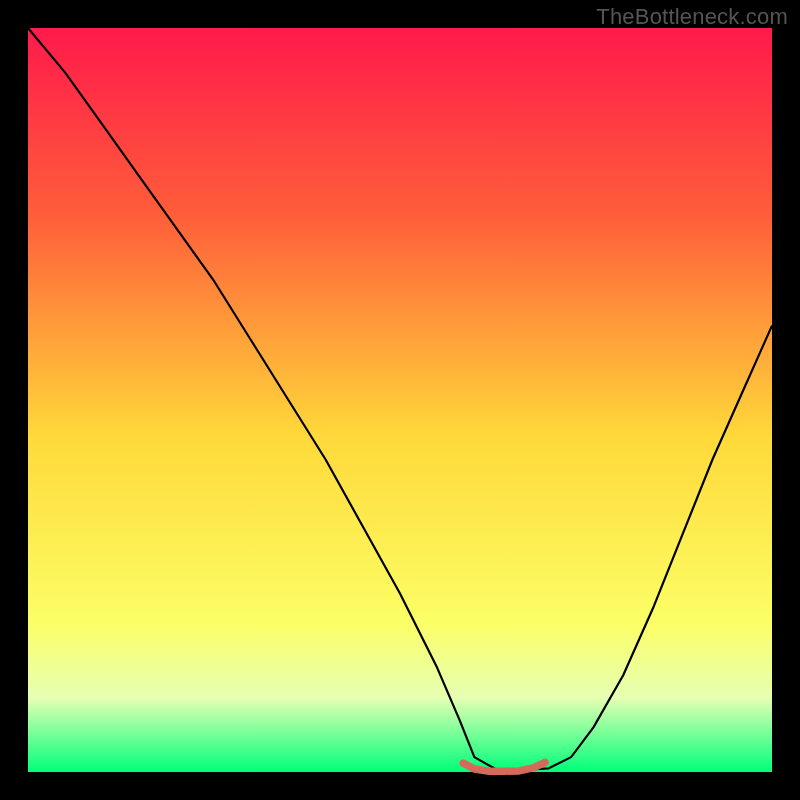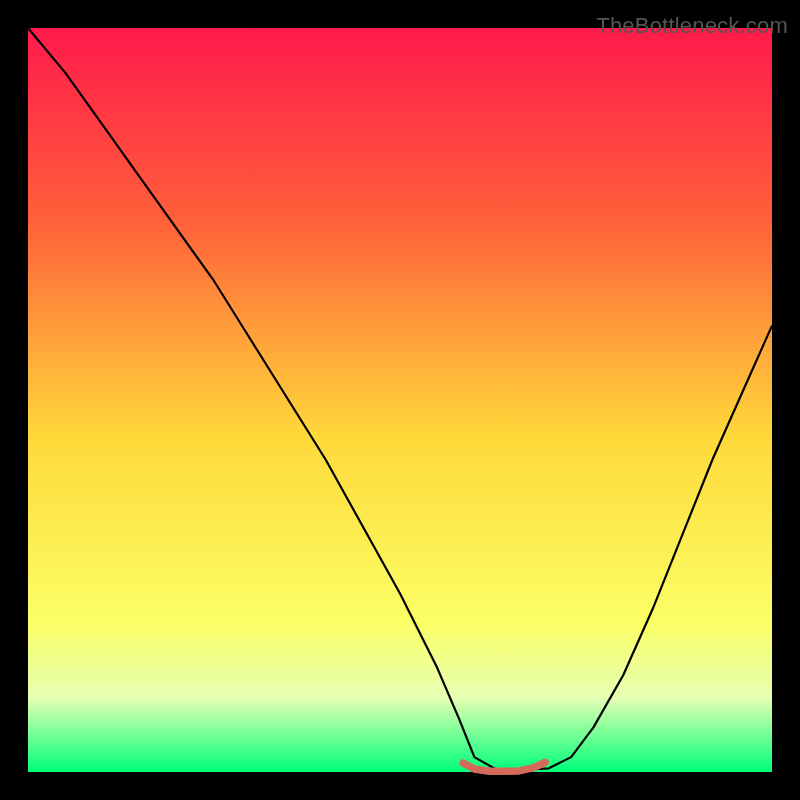--- a/index.html
+++ b/index.html
@@ -10,21 +10,21 @@
     overflow: hidden;
   }
   .container {
     position: relative;
     width: 800px;
     height: 800px;
     background: #000;
   }
   .watermark {
     position: absolute;
-    top: 13px;
+    top: 4px;
     right: 12px;
     font-family: Arial, Helvetica, sans-serif;
     font-size: 22px;
     font-weight: 500;
     color: #555555;
     z-index: 5;
     letter-spacing: 0.2px;
   }
   svg {
     display: block;

